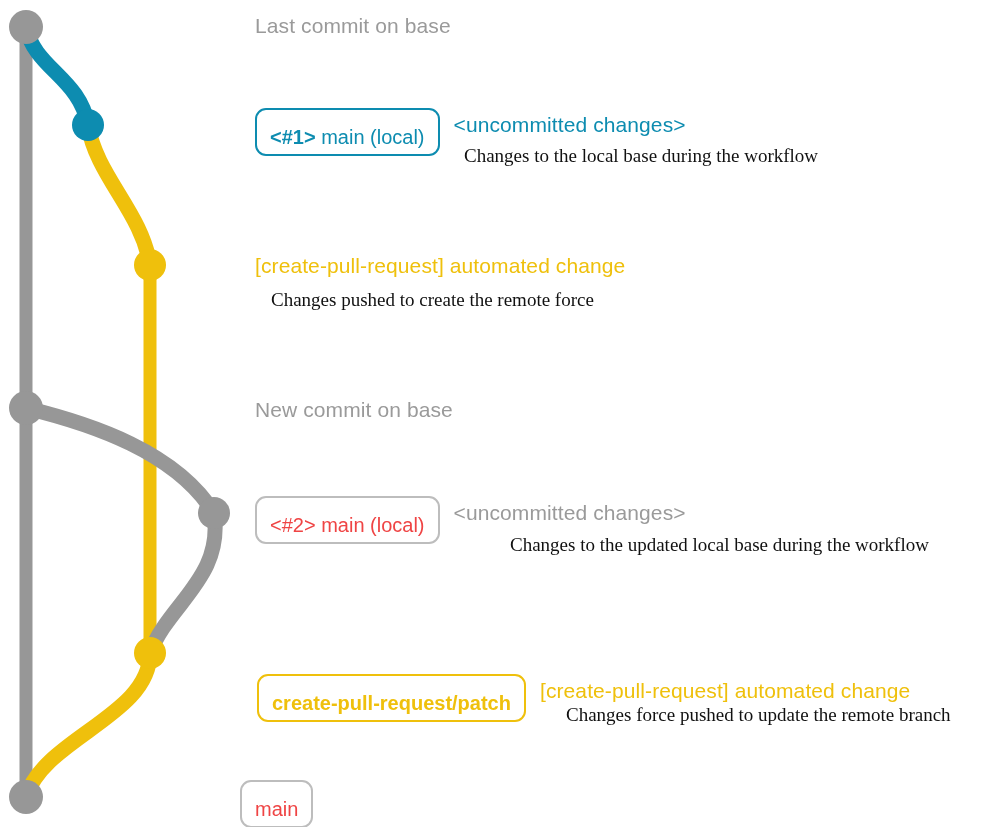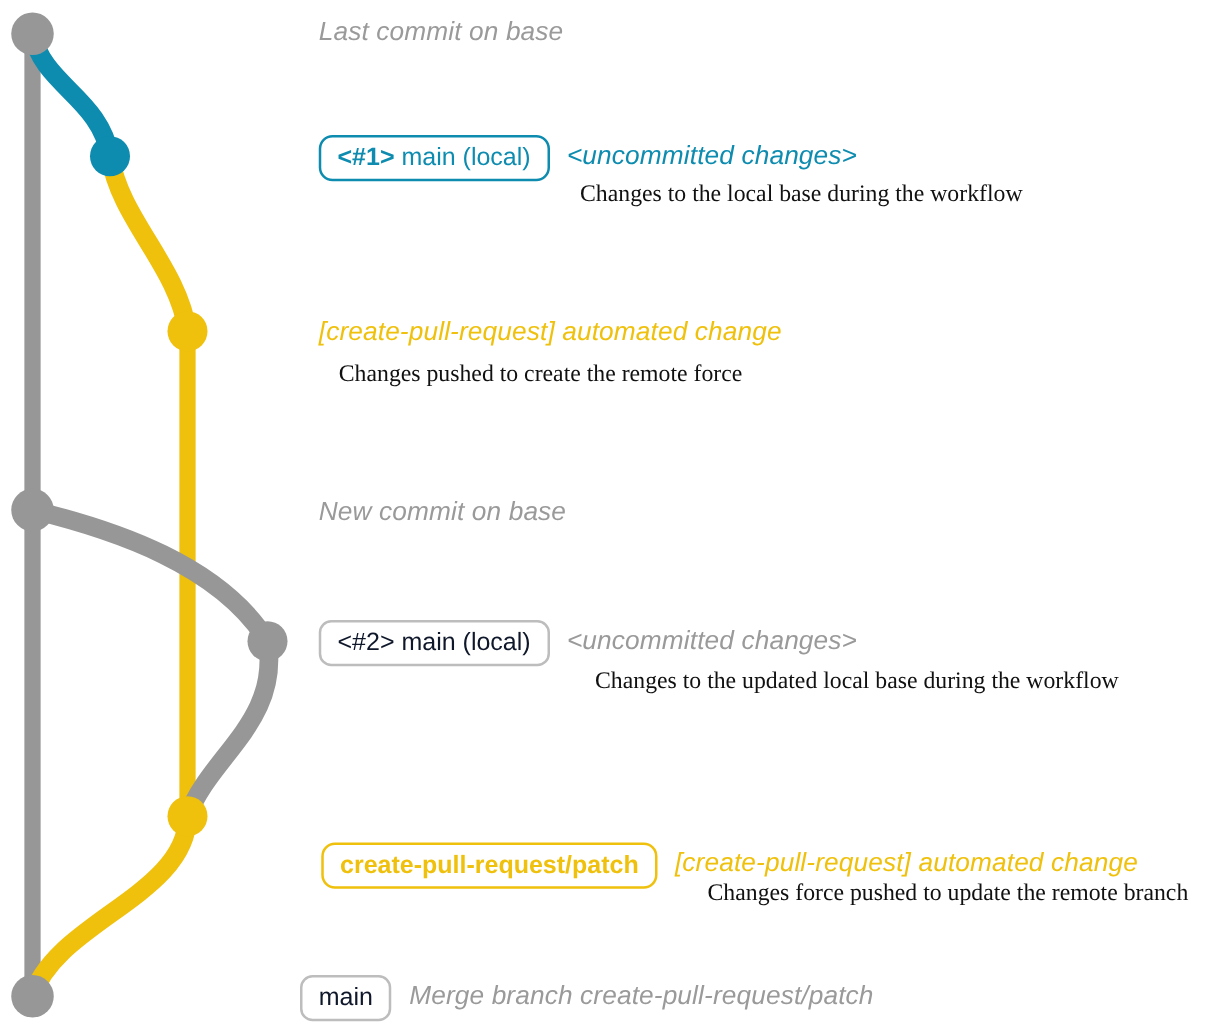--- a/index.html
+++ b/index.html
@@ -37,41 +37,40 @@
     font-size: 21px;
     line-height: 24px;
     letter-spacing: 0.1px;
   }
 
   
   .badge {
     display: inline-block;
     border: 2px solid currentColor;
     border-radius: 11px;
-    padding: 5px 13px 6px 13px;
+    padding: 16px 13px 6px 13px;
     font-size: 20px;
     line-height: 22px;
     background: #ffffff;
     box-sizing: border-box;
   }
   .badge .b-strong { font-weight: bold; }
   .badge .b-normal { font-weight: normal; }
   .badge.solid-bold { font-weight: bold; }
 
   .badge-blue  { color: #0d8cb0; border-color: #0d8cb0; }
-  .badge-gray  { color: #0f172a; border-color: #bdbdbd; border-radius: 10px; }
+  .badge-gray  { color: #ef4444; border-color: #bdbdbd; }
   .badge-gold  { color: #efc00c; border-color: #efc00c; }
 
   
   .subject {
     font-size: 21px;
     line-height: 34px;
     margin-left: 14px;
     letter-spacing: 0.1px;
-    font-style: italic;
   }
   .subject-nobadge {
     margin-left: 0;
     line-height: 24px;
   }
 
   
   .c-blue { color: #0d8cb0; }
   .c-gray { color: #9a9a9a; }
   .c-gold { color: #efc00c; }
@@ -134,28 +133,27 @@
 <div class="row" style="left:255px; top:398px;text-align:center;">
   <span class="subject subject-nobadge plain-title c-gray">New commit on base</span>
 </div>
 
 <div class="row" style="left:255px; top:496px;">
   <span class="badge badge-gray">
     <span class="b-normal">&lt;#2&gt;</span><span class="b-normal"> main (local)</span>
   </span>
   <span class="subject c-gray">&lt;uncommitted changes&gt;</span>
 </div>
-<div class="desc" style="left:476px; top:534px;">Changes to the updated local base during the workflow</div>
+<div class="desc" style="left:510px; top:534px;">Changes to the updated local base during the workflow</div>
 
 <div class="row" style="left:257px; top:636px;margin-top:38px;">
   <span class="badge badge-gold solid-bold">
     <span class="b-strong">create-pull-request/patch</span><span class="b-normal"></span>
   </span>
   <span class="subject c-gold">[create-pull-request] automated change</span>
 </div>
 <div class="desc" style="left:566px; top:704px;">Changes force pushed to update the remote branch</div>
 
 <div class="row" style="left:240px; top:780px;">
   <span class="badge badge-gray">
     <span class="b-normal">main</span><span class="b-normal"></span>
   </span>
-  <span class="subject c-gray">Merge branch create-pull-request/patch</span>
 </div>
 
 </body></html>

